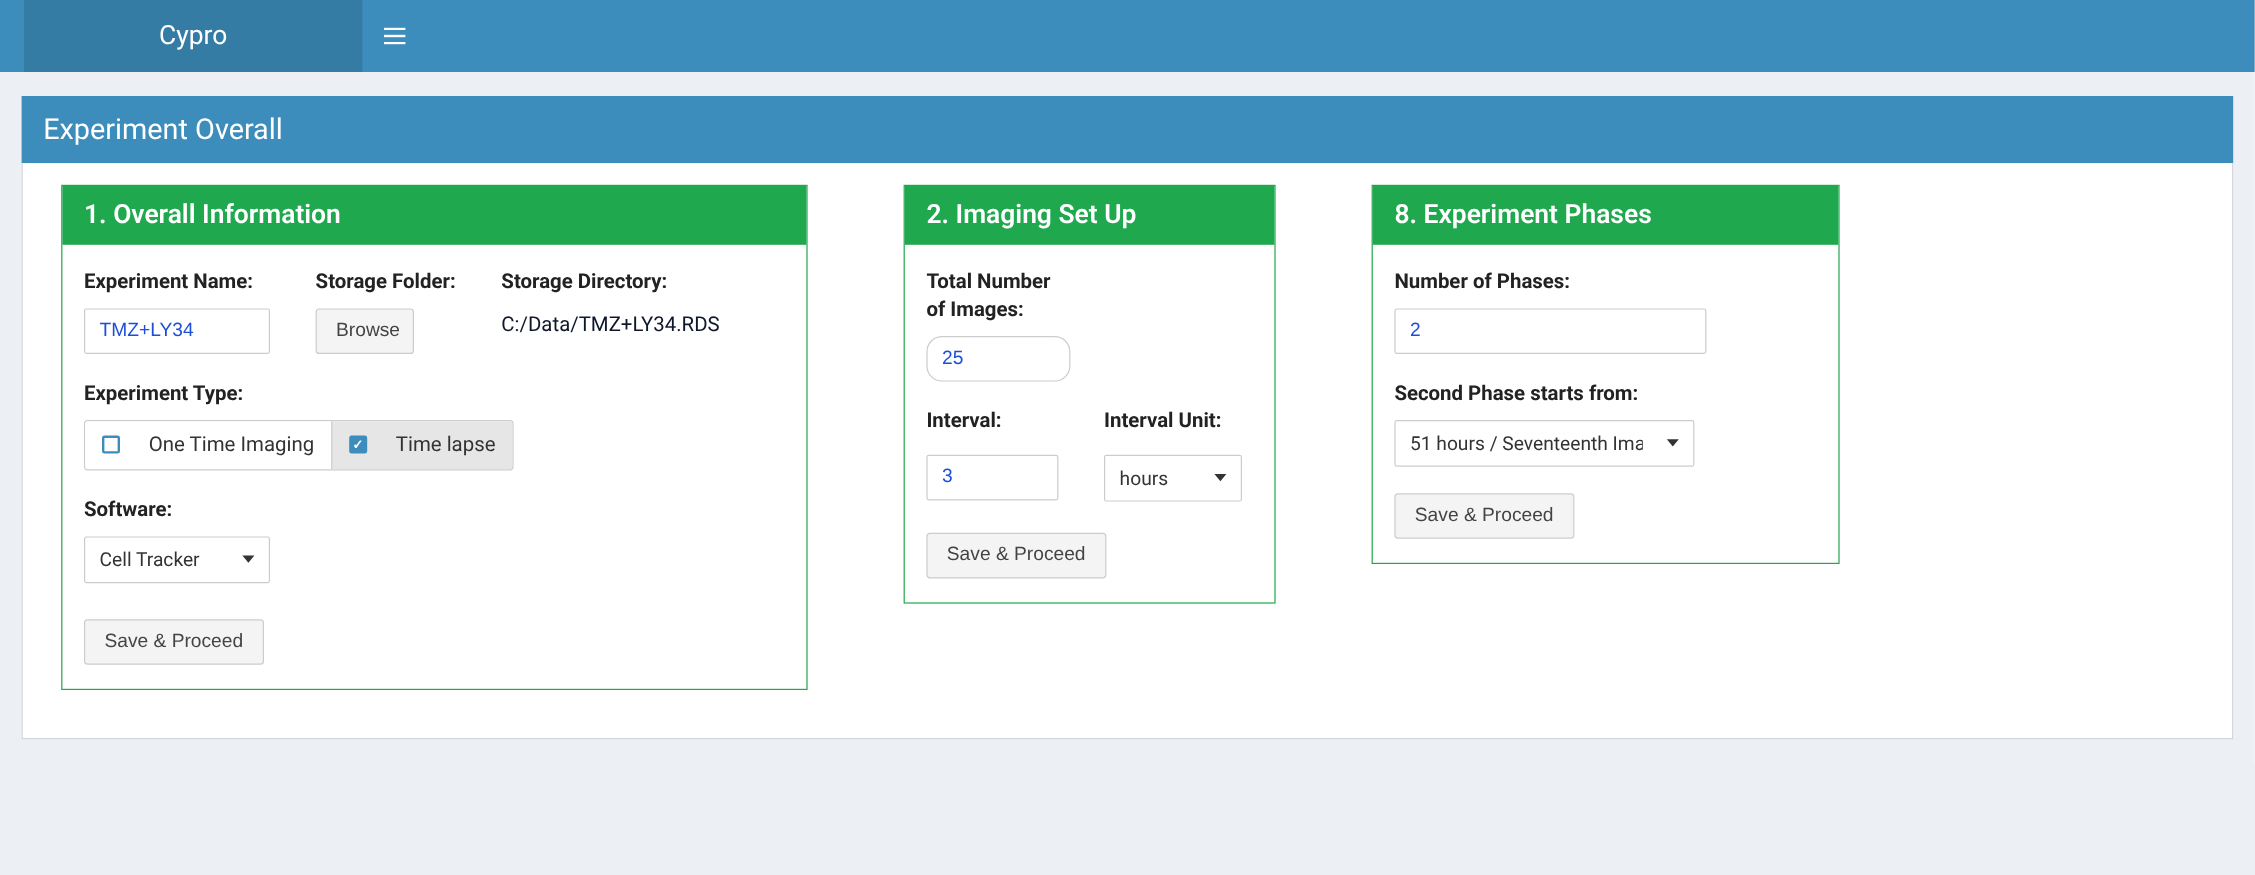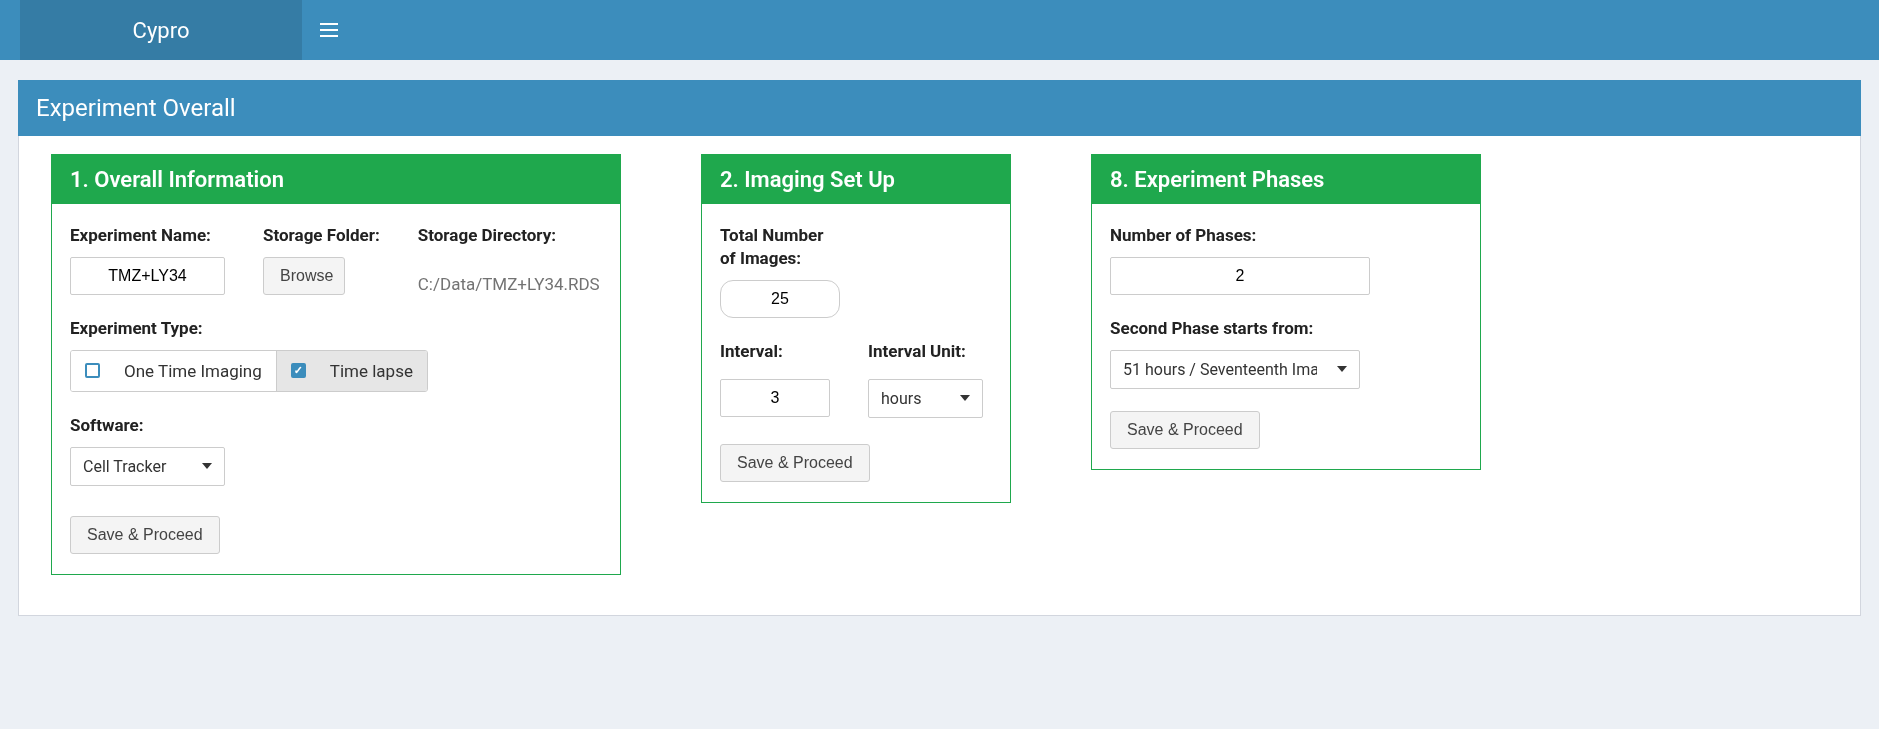--- a/index.html
+++ b/index.html
@@ -65,58 +65,57 @@
     .panel-header {
       background: #1fa84d;
       color: #fff;
       padding: 12px 18px;
       font-size: 22px;
       font-weight: 600;
     }
     .panel-body {
       padding: 20px 18px;
     }
-    .panel1 { width: 570px; }
+    .panel1 { width: 622px; }
     .panel2 { width: 310px; }
     .panel3 { width: 390px; }
     .label {
       font-weight: 700;
       font-size: 17px;
       color: #222;
       display:block;
       line-height: 1.35;
     }
     .text-input {
       border: 1px solid #ccc;
       padding: 9px 12px;
       font-size: 16px;
-      color: #000000;
+      color: #1d4ed8;
       background: #fff;
       border-radius: 2px;
-      text-align: center;
     }
     .btn {
       background: #f4f4f4;
       border: 1px solid #ccc;
       padding: 9px 16px;
       font-size: 16px;
       color: #444;
       border-radius: 3px;
       cursor: pointer;
     }
     .row1 {
       display: flex;
       gap: 38px;
       margin-bottom: 22px;
     }
     .col { display:flex; flex-direction:column; gap:10px; }
     .storage-dir-value {
       font-size: 17px;
-      color: #737373;
-      margin-top: 17px;
+      color: #0f172a;
+      margin-top: 4px;
       white-space: nowrap;
     }
     .mb-block { margin-bottom: 22px; }
     .toggle-group {
       display: inline-flex;
       border: 1px solid #ccc;
       border-radius: 3px;
       overflow: hidden;
       margin-top: 10px;
     }

